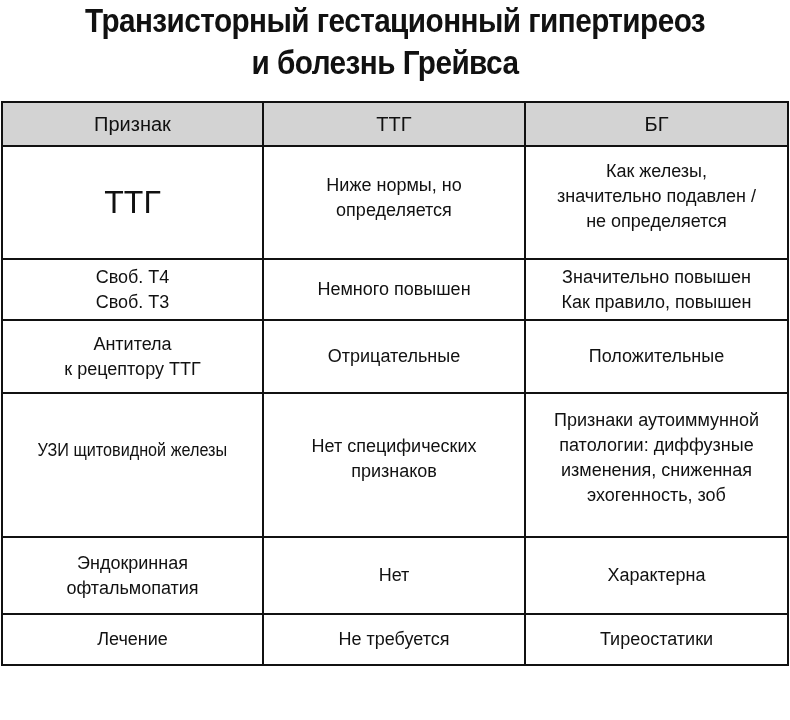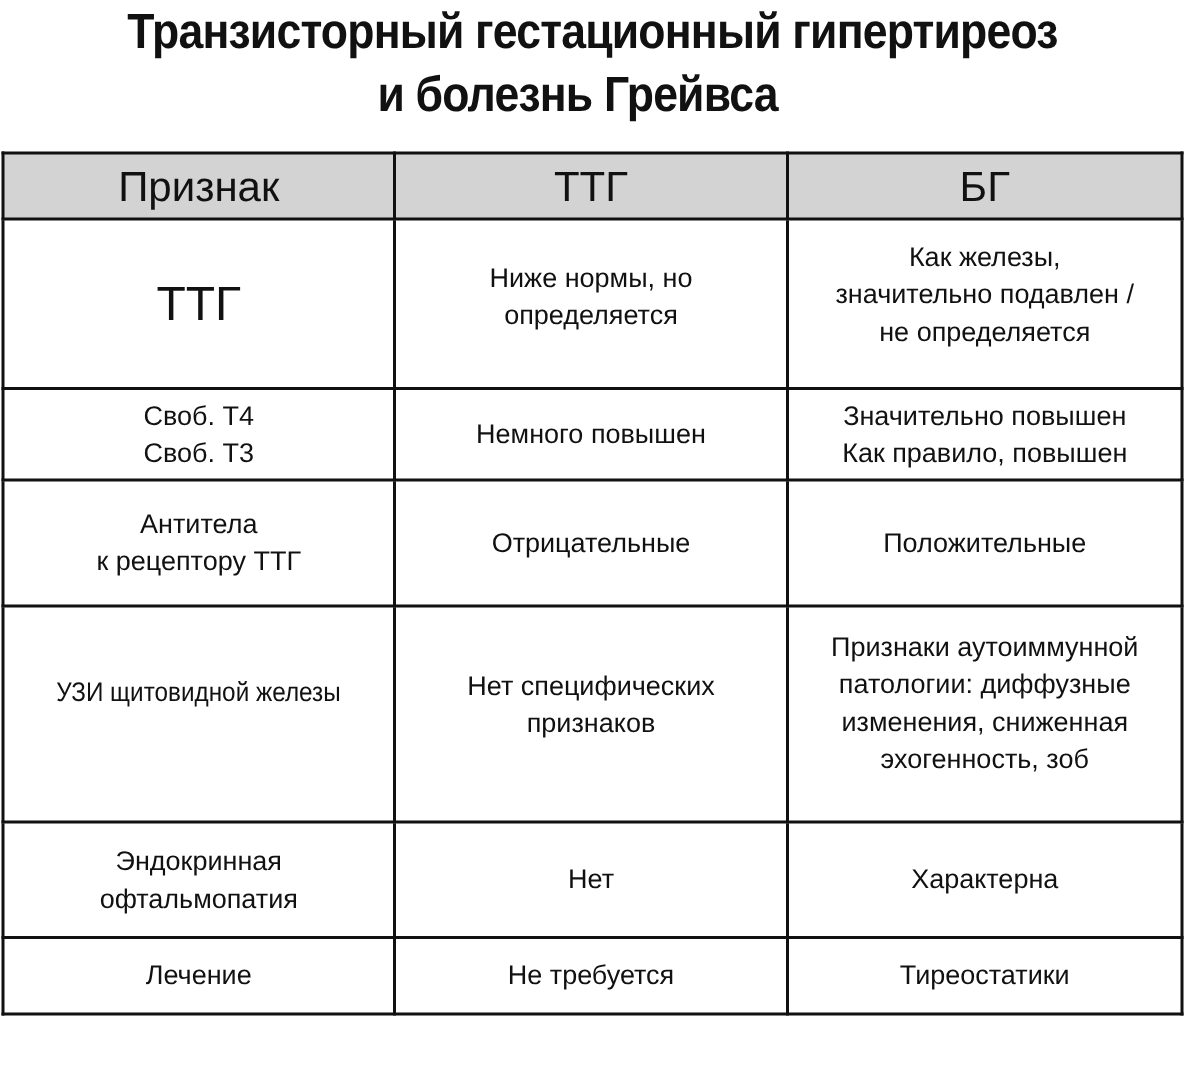--- a/index.html
+++ b/index.html
@@ -15,21 +15,21 @@
     .title.l2 { top: 44px; left: -10px; }
     table.cmp {
       position: absolute; left: 1px; top: 101px;
       width: 786px; border-collapse: collapse; table-layout: fixed;
     }
     table.cmp td, table.cmp th {
       border: 2.5px solid #111; text-align: center; vertical-align: middle;
       padding: 0 6px; font-size: 18px; line-height: 25px; font-weight: normal;
       color: #111;
     }
-    table.cmp th { background: #d3d3d3; font-size: 28px; height: 42px; }
+    table.cmp th { background: #d3d3d3; font-size: 20px; height: 42px; }
     .big { font-size: 32px !important; }
     .cell-line { display: block; }
     .cond { transform: scaleX(0.9); display: inline-block; }
   </style>
 </head>
 <body>
 
 <div class="title l1">Транзисторный гестационный гипертиреоз</div>
 <div class="title l2">и болезнь Грейвса</div>
 
@@ -67,21 +67,21 @@
         <span class="cell-line">Своб. Т3</span>
       </td>
       <td>
         <span class="cell-line">Немного повышен</span>
       </td>
       <td>
         <span class="cell-line">Значительно повышен</span>
         <span class="cell-line">Как правило, повышен</span>
       </td>
     </tr>
-    <tr style="height:84px">
+    <tr style="height:73px">
       <td>
         <span class="cell-line">Антитела</span>
         <span class="cell-line">к рецептору ТТГ</span>
       </td>
       <td>
         <span class="cell-line">Отрицательные</span>
       </td>
       <td>
         <span class="cell-line">Положительные</span>
       </td>

